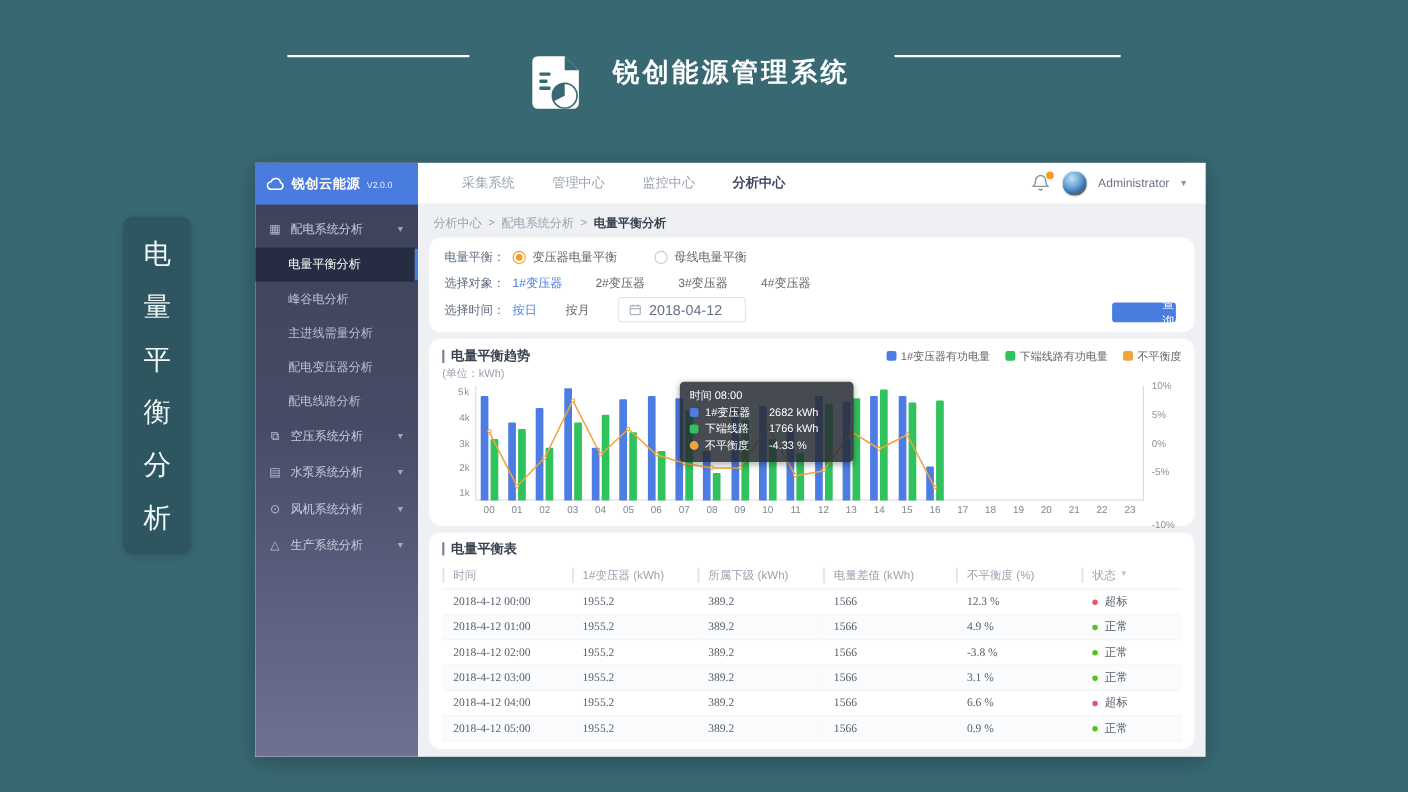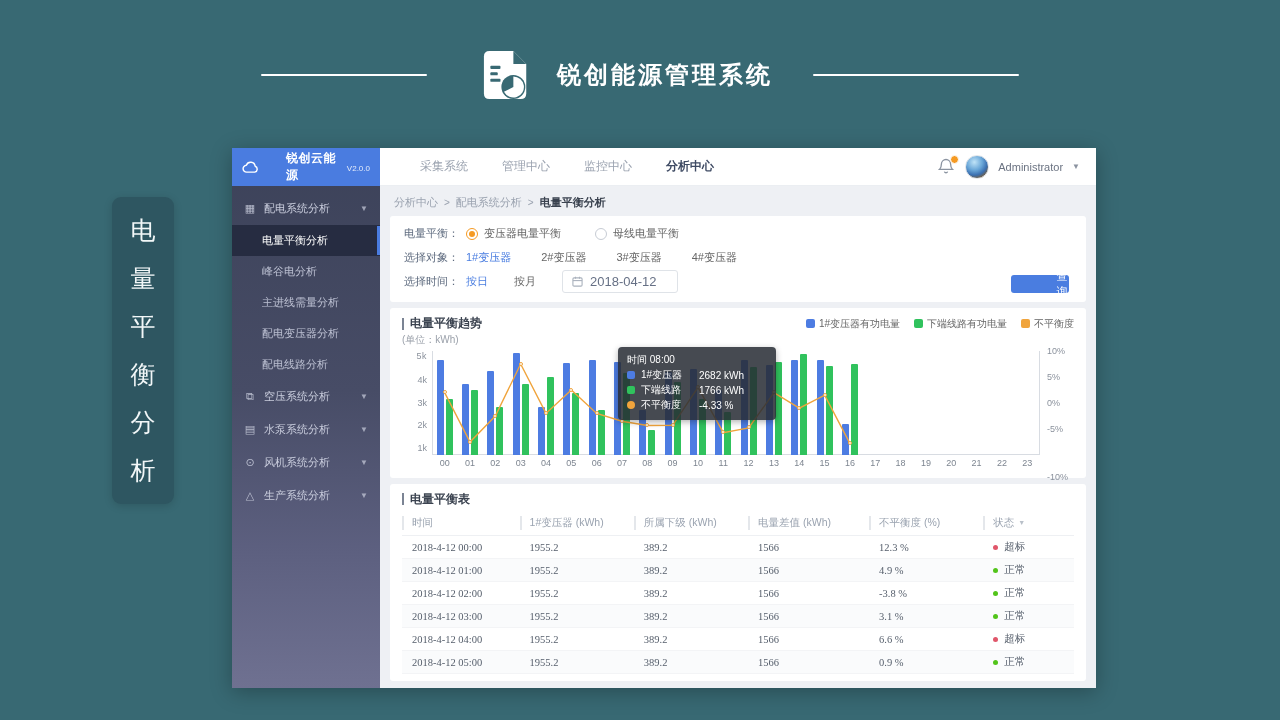--- a/index.html
+++ b/index.html
@@ -2,40 +2,40 @@
 <html><head>
 <meta charset="utf-8">
 <style>
   * { margin:0; padding:0; box-sizing:border-box; }
   html,body { width:1280px; height:720px; overflow:hidden; }
   body { font-family:"Liberation Sans","DejaVu Sans",sans-serif; background:#386973; position:relative; }
 
   
   .stage { position:absolute; inset:0; background:#386973; }
 
-  .brand { position:absolute; top:50px; left:0; width:100%; display:flex; align-items:center; justify-content:center; }
+  .brand { position:absolute; top:50px; left:0; width:100%; display:flex; justify-content:center; }
   .brand-line { height:2px; background:#fff; border-radius:1px; }
   .brand-line.l { width:166px; margin-right:56px; }
   .brand-line.r { width:206px; margin-left:40px; }
   .brand-icon { width:46px; height:50px; margin-right:28px; }
   .brand-title { color:#fff; font-size:24px; font-weight:bold; letter-spacing:3px; }
 
   .v-banner { position:absolute; left:112px; top:197px; width:62px; height:307px; background:#2e5661;
     border-radius:9px; display:flex; flex-direction:column; align-items:center; justify-content:center;
     gap:15px; color:#f2f7f8; font-size:25px; box-shadow:0 2px 8px rgba(0,0,0,.15); }
 
   
   .app { position:absolute; left:232px; top:148px; width:864px; height:540px; background:#eef0f4;
     display:flex; overflow:hidden; box-shadow:0 4px 20px rgba(0,0,0,.28); }
 
   
   .sidebar { width:148px; flex:none; display:flex; flex-direction:column;
     background:linear-gradient(180deg,#3c4259 0%,#474c66 45%,#5d6080 75%,#6f7191 100%); }
   .logo { height:38px; flex:none; background:#4a7ce0; color:#fff; display:flex; align-items:center; padding:0 10px; gap:6px; }
-  .logo-name { font-size:12px; font-weight:bold; letter-spacing:.5px;margin-left:21px; }
+  .logo-name { font-size:12px; font-weight:bold; letter-spacing:.5px; }
   .logo-ver { font-size:8px; opacity:.85; margin-top:2px; }
   .menu { flex:1; padding-top:6px; }
   .menu-item { height:33px; display:flex; align-items:center; padding:0 12px; color:#c9cddd; font-size:11px; gap:8px; cursor:pointer; }
   .menu-item .mi-icon { font-size:11px; width:12px; text-align:center; opacity:.85; }
   .menu-item .chev { margin-left:auto; font-size:8px; opacity:.7; }
   .submenu-item { height:31px; display:flex; align-items:center; padding-left:30px; color:#bcc0d2; font-size:11px; position:relative; cursor:pointer; }
   .submenu-item.active { background:#262c41; color:#fff; }
   .submenu-item.active::after { content:""; position:absolute; right:0; top:1px; bottom:1px; width:3px; background:#4a7ce0; }
 
   
@@ -49,21 +49,21 @@
   .avatar { width:24px; height:24px; border-radius:50%; cursor:pointer; border:1px solid #e2e6ea;
     background:radial-gradient(circle at 38% 28%,#bfe3f7 0%,#6aa7d8 38%,#3a6fb0 62%,#7a5c35 82%,#4e3b21 100%); }
   .user-name { font-size:11px; color:#6b7382; }
   .user-caret { font-size:8px; color:#8b93a0; }
 
   .content { flex:1; padding:7px 10px; display:flex; flex-direction:column; overflow:hidden; }
   .breadcrumb { height:21px; display:flex; align-items:center; gap:6px; font-size:11px; color:#9aa2af; padding:0 4px; margin-bottom:3px; }
   .breadcrumb .sep { font-size:10px; }
   .breadcrumb .crumb.current { color:#3a424f; font-weight:bold; }
 
-  .card { background:#fff; border-radius:3px; }
+  .card { background:#fff; border-radius:11px; }
 
   
   .filter-card { flex:none; padding:7px 14px 9px; position:relative; }
   .filter-row { display:flex; align-items:center; height:22px; font-size:11px; color:#666; }
   .filter-row + .filter-row { margin-top:2px; }
   .filter-label { color:#5d6a7e; width:62px; flex:none; }
   .radio-opt { display:flex; align-items:center; margin-right:34px; cursor:pointer; }
   .radio { width:12px; height:12px; border:1px solid #c7ccd4; border-radius:50%; margin-right:6px; position:relative; background:#fff; }
   .radio.on { border-color:#f59a23; }
   .radio.on::after { content:""; position:absolute; inset:2px; border-radius:50%; background:#f59a23; }

